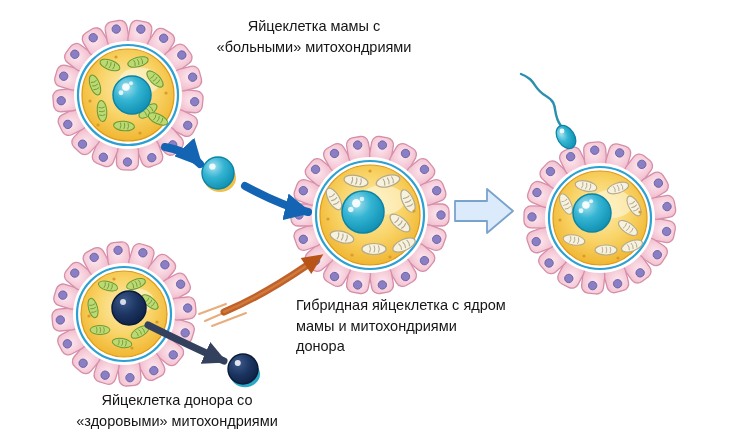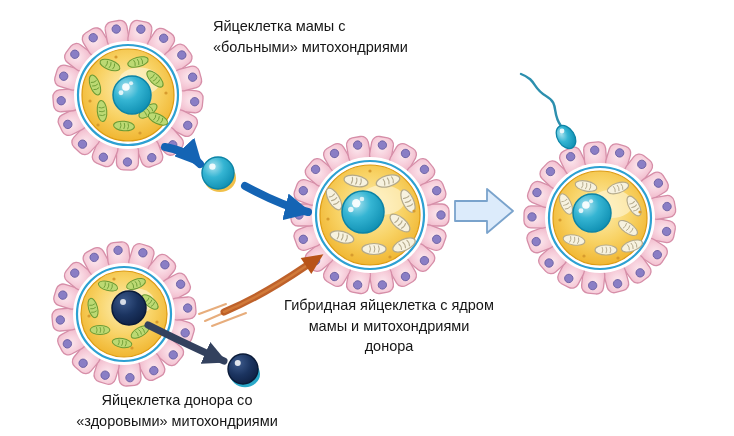--- a/index.html
+++ b/index.html
@@ -1,21 +1,21 @@
 <!DOCTYPE html>
 <html><head>
 <meta charset="utf-8">
 <style>
   html,body{margin:0;padding:0;background:#fff;}
   .stage{position:relative;width:734px;height:436px;background:#ffffff;overflow:hidden;
          font-family:"Liberation Sans",sans-serif;}
   #scene{position:absolute;left:0;top:0;}
   .label{position:absolute;font-size:14.5px;line-height:1.42;color:#151515;white-space:pre-line;}
-  .label-mom{left:213px;top:16px;width:230px;text-align:left;}
-  .label-hybrid{left:276px;top:295px;width:226px;text-align:center;}
+  .label-mom{left:199px;top:16px;width:230px;text-align:center;}
+  .label-hybrid{left:296px;top:295px;width:226px;}
   .label-donor{left:64px;top:390px;width:226px;text-align:center;}
 </style>
 </head>
 <body>
 
 <div class="stage">
   <svg id="scene" width="734" height="436" viewBox="0 0 734 436">
       <defs>
         <radialGradient id="gPink" cx="45%" cy="40%" r="75%">
           <stop offset="0%" stop-color="#fce9ef"></stop>

